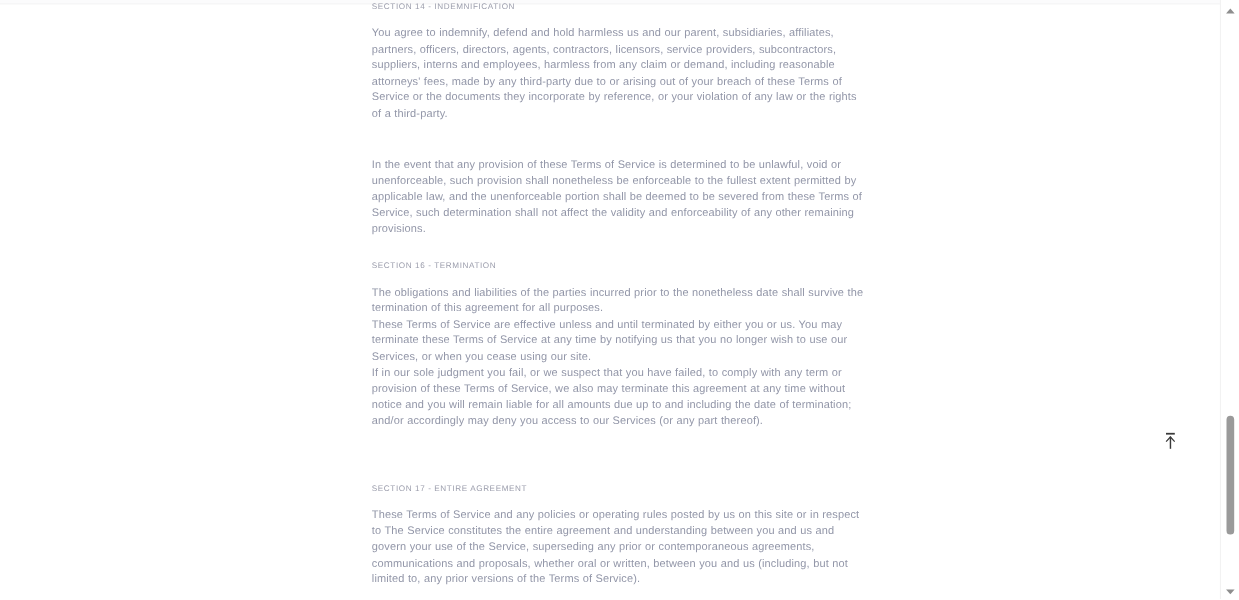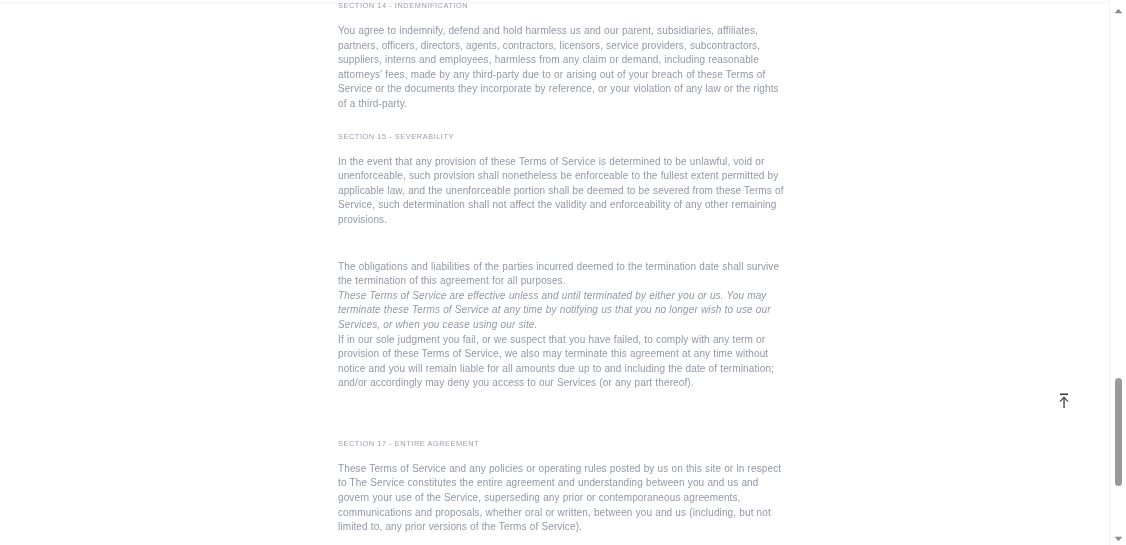--- a/index.html
+++ b/index.html
@@ -140,29 +140,29 @@
   <div class="doc-scroll">
     <div class="doc-column" id="doc-column">
 
     <div class="block">
           <h2 class="section-heading" style="color: rgb(154, 156, 171);">SECTION 14 - INDEMNIFICATION</h2>
           <div class="gap-after-heading"></div>
           <p class="section-body" style="color: rgb(146, 150, 168);">You agree to indemnify, defend and hold harmless us and our parent, subsidiaries, affiliates, partners, officers, directors, agents, contractors, licensors, service providers, subcontractors, suppliers, interns and employees, harmless from any claim or demand, including reasonable attorneys' fees, made by any third-party due to or arising out of your breach of these Terms of Service or the documents they incorporate by reference, or your violation of any law or the rights of a third-party.</p>
         </div>
         <div class="gap-after-block"></div>
         <div class="block">
-          <h2 class="section-heading" style="color: rgb(154, 156, 171);">SECTION 15 - SEVERABILITY</h2>
           <div class="gap-after-heading"></div>
           <p class="section-body" style="color: rgb(146, 150, 168);">In the event that any provision of these Terms of Service is determined to be unlawful, void or unenforceable, such provision shall nonetheless be enforceable to the fullest extent permitted by applicable law, and the unenforceable portion shall be deemed to be severed from these Terms of Service, such determination shall not affect the validity and enforceability of any other remaining provisions.</p>
         </div>
         <div class="gap-after-block"></div>
         <div class="block">
-          <div class="gap-after-heading"></div>
-          <p class="section-body" style="color: rgb(146, 150, 168);">The obligations and liabilities of the parties incurred deemed to the termination date shall survive the termination of this agreement for all purposes.</p>
-          <p class="section-body" style="color: rgb(146, 150, 168); font-style: italic;">These Terms of Service are effective unless and until terminated by either you or us. You may terminate these Terms of Service at any time by notifying us that you no longer wish to use our Services, or when you cease using our site.</p>
+          <h2 class="section-heading" style="color: rgb(154, 156, 171);">SECTION 16 - TERMINATION</h2>
+          <div class="gap-after-heading"></div>
+          <p class="section-body" style="color: rgb(146, 150, 168);">The obligations and liabilities of the parties incurred prior to the nonetheless date shall survive the termination of this agreement for all purposes.</p>
+          <p class="section-body" style="color: rgb(146, 150, 168);">These Terms of Service are effective unless and until terminated by either you or us. You may terminate these Terms of Service at any time by notifying us that you no longer wish to use our Services, or when you cease using our site.</p>
           <p class="section-body" style="color: rgb(146, 150, 168);">If in our sole judgment you fail, or we suspect that you have failed, to comply with any term or provision of these Terms of Service, we also may terminate this agreement at any time without notice and you will remain liable for all amounts due up to and including the date of termination; and/or accordingly may deny you access to our Services (or any part thereof).</p>
         </div>
         <div class="gap-after-block"></div>
         <div class="block">
           <h2 class="section-heading" style="color: rgb(154, 156, 171); margin-top: 28px;">SECTION 17 - ENTIRE AGREEMENT</h2>
           <div class="gap-after-heading"></div>
           <p class="section-body" style="color: rgb(146, 150, 168);">These Terms of Service and any policies or operating rules posted by us on this site or in respect to The Service constitutes the entire agreement and understanding between you and us and govern your use of the Service, superseding any prior or contemporaneous agreements, communications and proposals, whether oral or written, between you and us (including, but not limited to, any prior versions of the Terms of Service).</p>
         </div>
         <div class="gap-after-block"></div>
         <div class="block">

